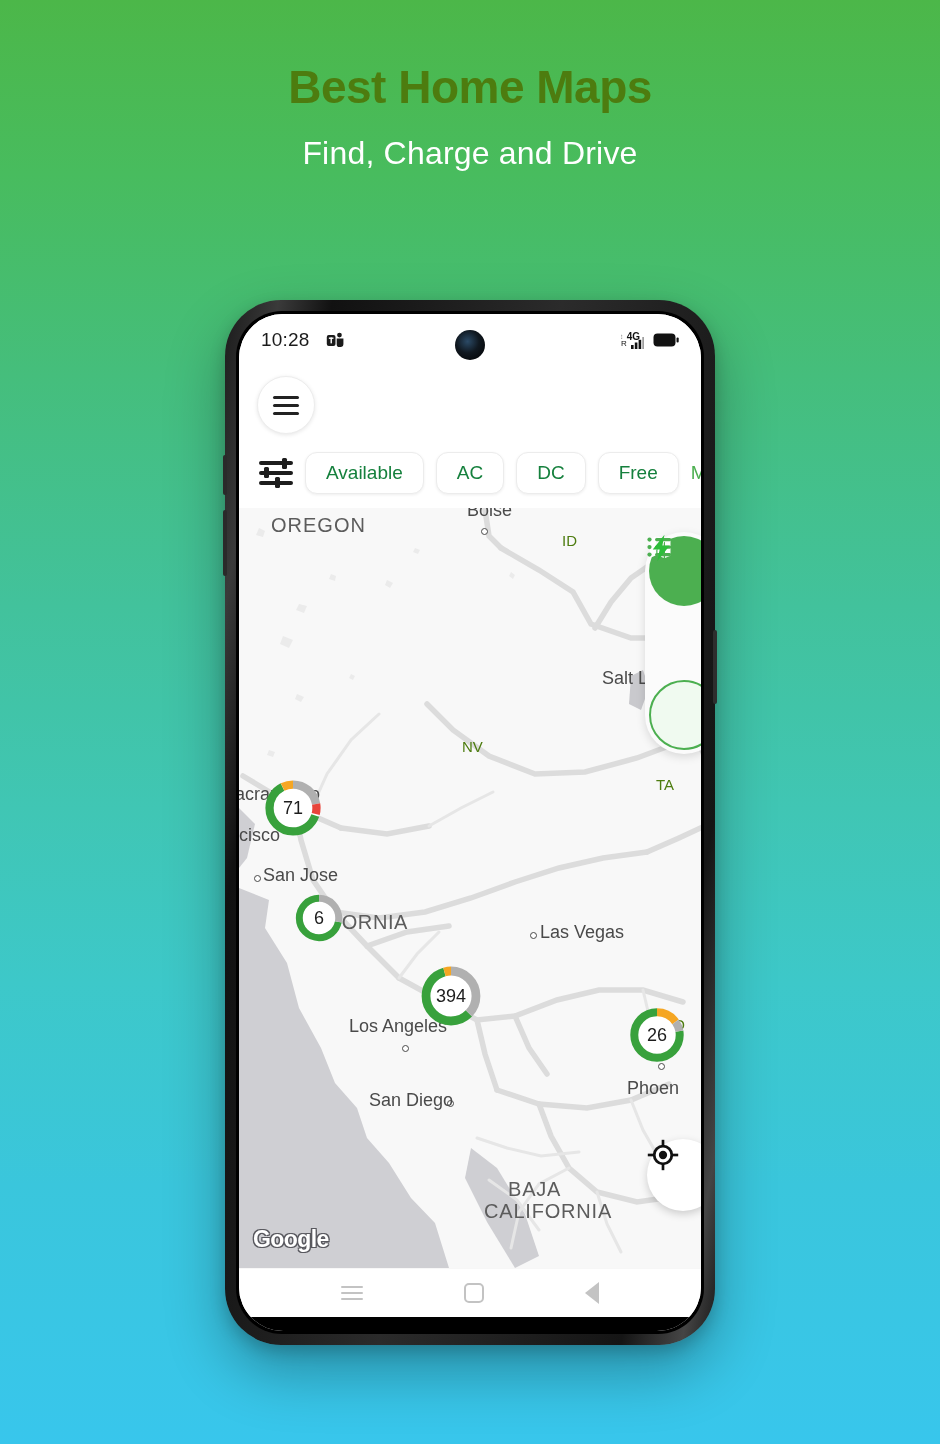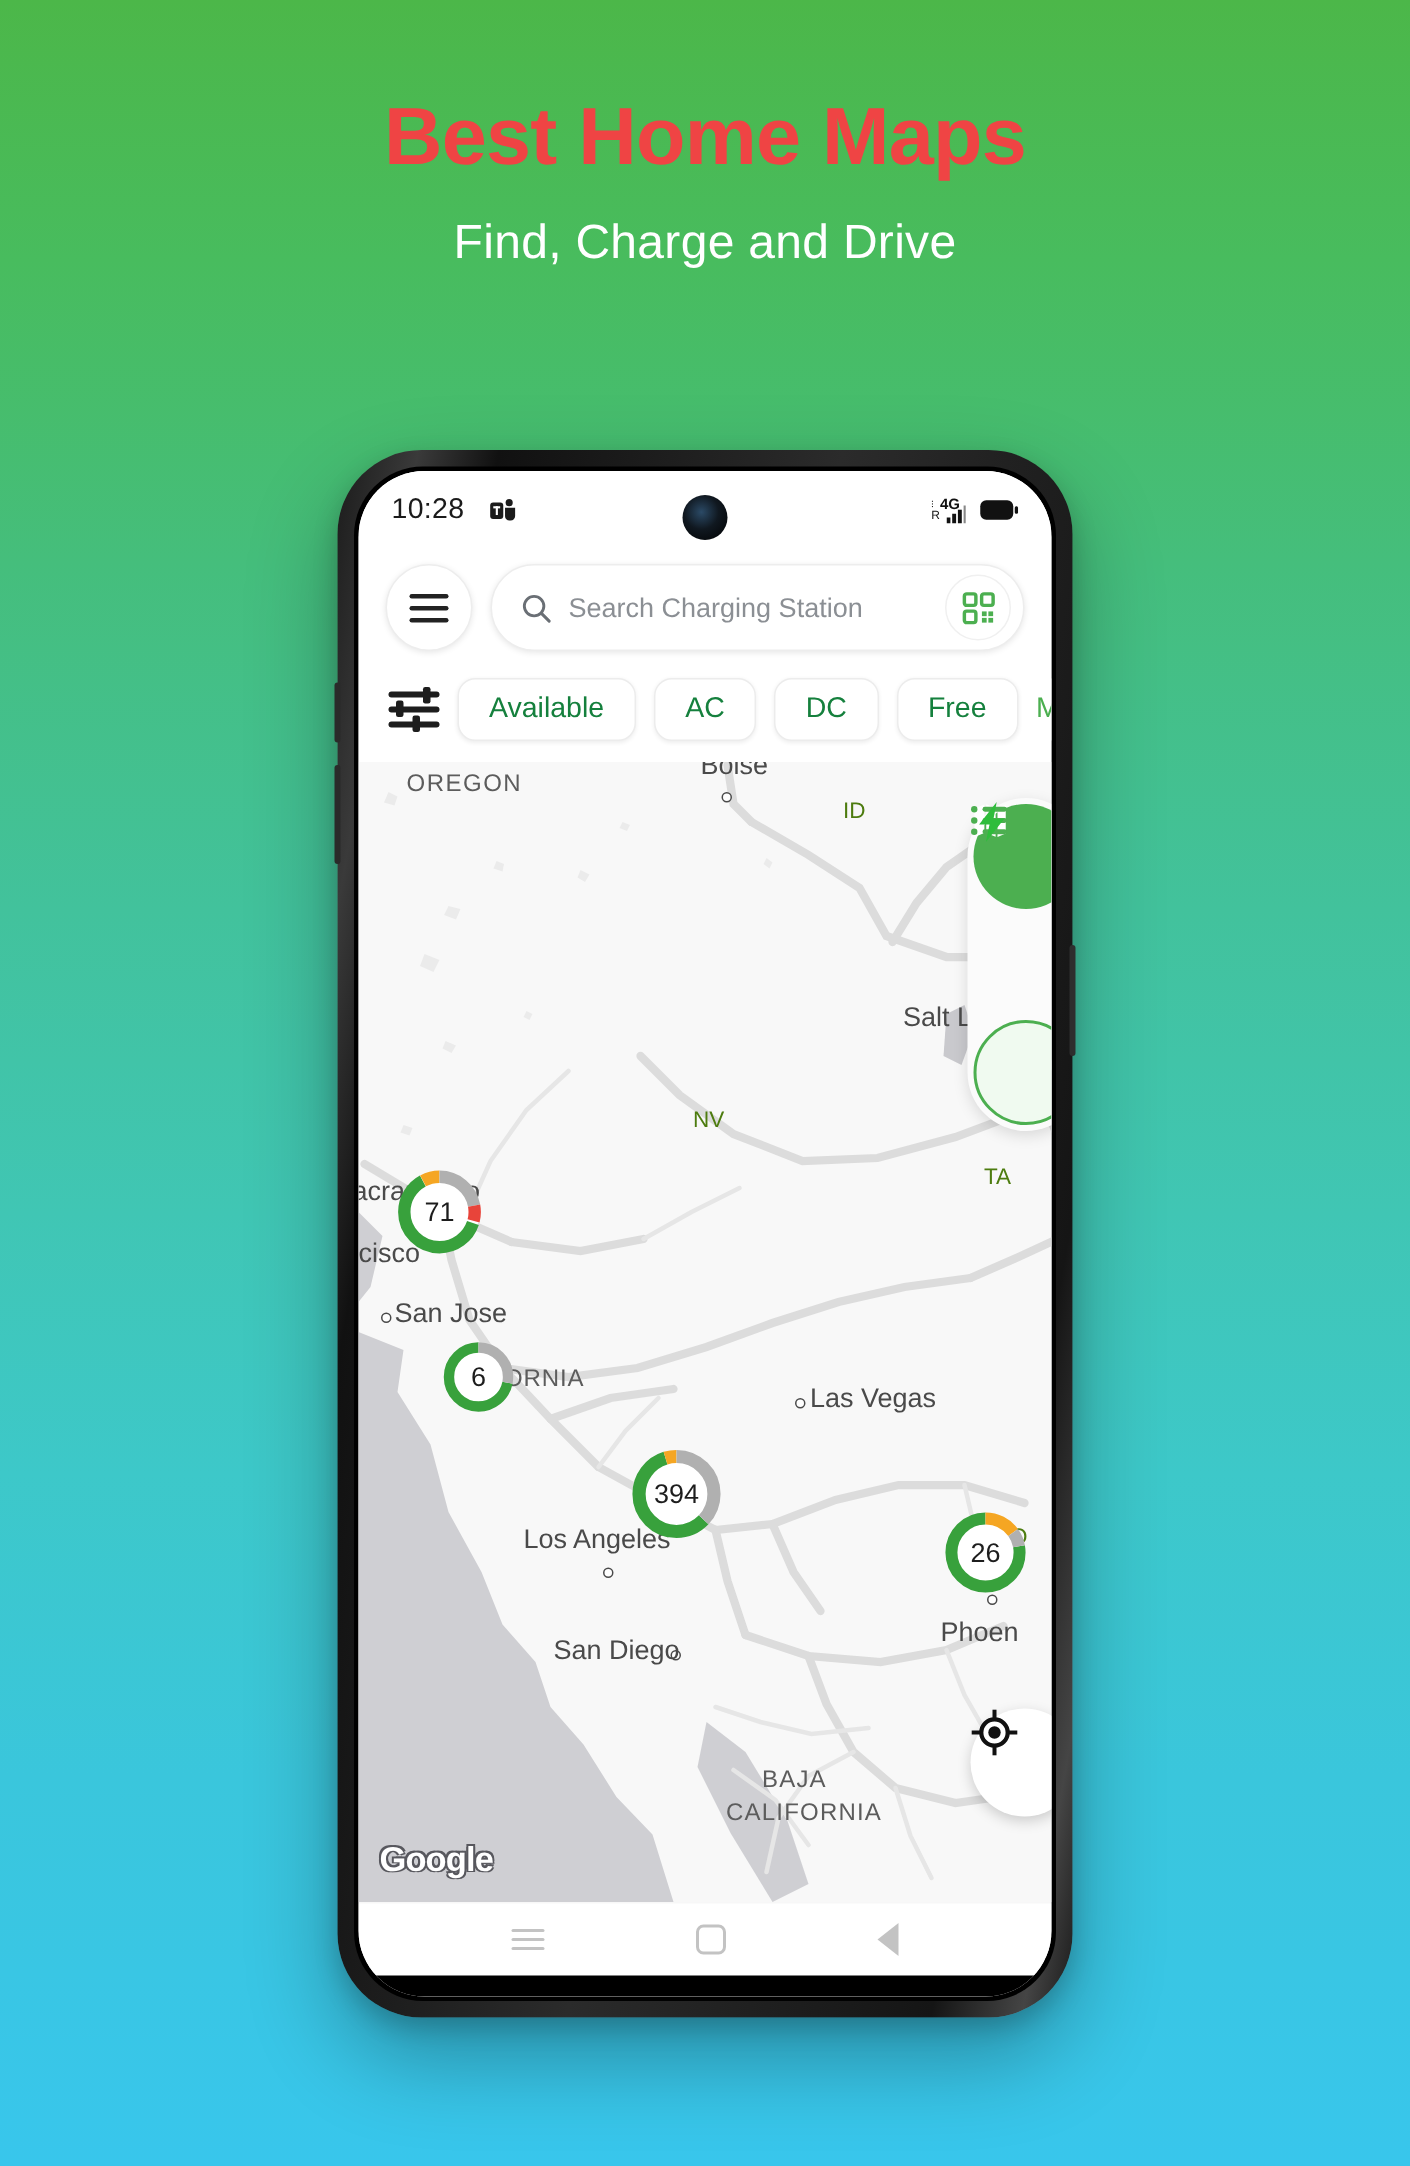--- a/index.html
+++ b/index.html
@@ -6,21 +6,21 @@
   html, body { width:940px; height:1444px; overflow:hidden; }
   body {
     font-family:"Liberation Sans", sans-serif;
     background:linear-gradient(180deg,#4CB749 0%, #48BC5E 12%, #45BE7C 26%, #42C29C 42%, #40C6B4 56%, #3DC8C9 68%, #3AC6DC 82%, #38C6EC 100%);
     position:relative;
   }
 
   
   .promo { position:absolute; left:0; top:0; width:940px; text-align:center; }
   .promo-title {
-    margin-top:62px; color:#ef4444; font-size:54px; font-weight:bold;
+    margin-top:62px; color:#4d7c0f; font-size:46px; font-weight:bold;
     letter-spacing:-0.5px; line-height:1.1;
   }
   .promo-sub {
     margin-top:22px; color:#ffffff; font-size:32px; font-weight:normal;
     letter-spacing:0.2px;
   }
 
   
   .phone {
     position:absolute; left:225px; top:300px; width:490px; height:1045px;
@@ -92,21 +92,21 @@
   .chip {
     flex:0 0 auto; height:42px; padding:0 20px; border-radius:12px;
     border:1px solid #ececec; background:#fff; box-shadow:0 1px 3px rgba(0,0,0,0.07);
     display:flex; align-items:center; font-size:19px; color:#15803d;
   }
   .chip.partial { color:#4CAF50; border:none; box-shadow:none; padding:0; }
 
   
   .map { position:relative; flex:1 1 auto; background:#f7f7f7; overflow:hidden; }
   .map svg { position:absolute; left:0; top:0; }
-  .maplabel { position:absolute; color:#5c5c5c; font-size:16px; white-space:nowrap; }
+  .maplabel { position:absolute; color:#5c5c5c; font-size:20px; white-space:nowrap; }
   .maplabel.small { font-size:15px; color:#4d7c0f; }
   .maplabel.city { color:#4a4a4a; font-size:18px; }
   .citydot {
     position:absolute; width:7px; height:7px; border-radius:50%;
     background:#fff; border:1.7px solid #4a4a4a;
   }
   .gwm {
     position:absolute; left:14px; bottom:16px; font-size:23px; font-weight:bold;
     color:#ffffff; letter-spacing:-0.6px;
     text-shadow:-1.3px -1.3px 0 #58585e, 1.3px -1.3px 0 #58585e, -1.3px 1.3px 0 #58585e, 1.3px 1.3px 0 #58585e;
@@ -199,38 +199,20 @@
         </div>
         <div class="punch"></div>
       </div>
 
       <div class="searchrow">
         <div class="menu-btn">
           <div class="hamb">
             <span></span>
               <span></span>
               <span></span>
-          </div>
-        </div>
-        <div class="search-field">
-          <svg width="23" height="23" viewBox="0 0 24 24">
-            <circle cx="10.5" cy="10.5" r="6.8" fill="none" stroke="#6a6f75" stroke-width="2"></circle>
-            <line x1="15.6" y1="15.6" x2="21" y2="21" stroke="#6a6f75" stroke-width="2.1" stroke-linecap="round"></line>
-          </svg>
-          <span class="search-ph">Search Charging Station</span>
-          <div class="qr-btn">
-            <svg width="23" height="23" viewBox="0 0 24 24">
-              <rect x="2" y="2" width="8" height="8" rx="1.6" fill="none" stroke="#4CAF50" stroke-width="2.4"></rect>
-              <rect x="14" y="2" width="8" height="8" rx="1.6" fill="none" stroke="#4CAF50" stroke-width="2.4"></rect>
-              <rect x="2" y="14" width="8" height="8" rx="1.6" fill="none" stroke="#4CAF50" stroke-width="2.4"></rect>
-              <rect x="14.2" y="14.2" width="3.3" height="3.3" fill="#4CAF50"></rect>
-              <rect x="18.7" y="18.7" width="3.3" height="3.3" fill="#4CAF50"></rect>
-              <rect x="18.7" y="14.2" width="3.3" height="3.3" fill="#4CAF50"></rect>
-              <rect x="14.2" y="18.7" width="3.3" height="3.3" fill="#4CAF50"></rect>
-            </svg>
           </div>
         </div>
       </div>
 
       <div class="chiprow">
         <div class="filter-ico">
           <i class="l1"></i>
             <i class="l2"></i>
             <i class="l3"></i>
           <b class="k1"></b>

